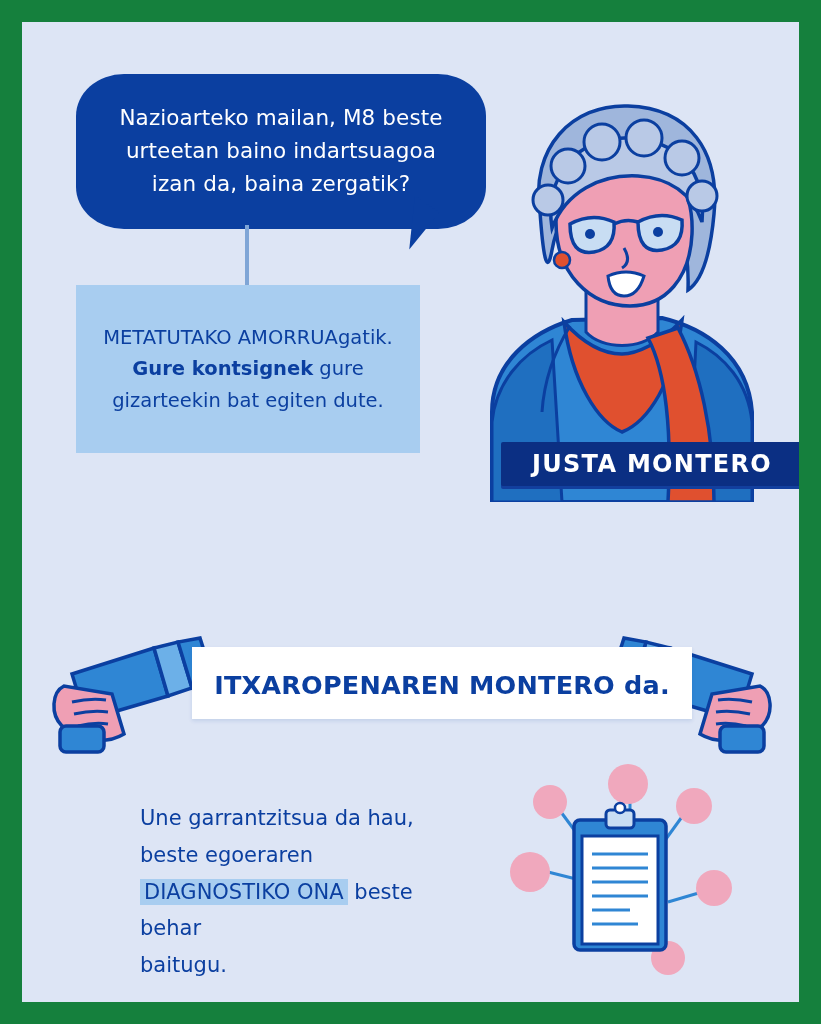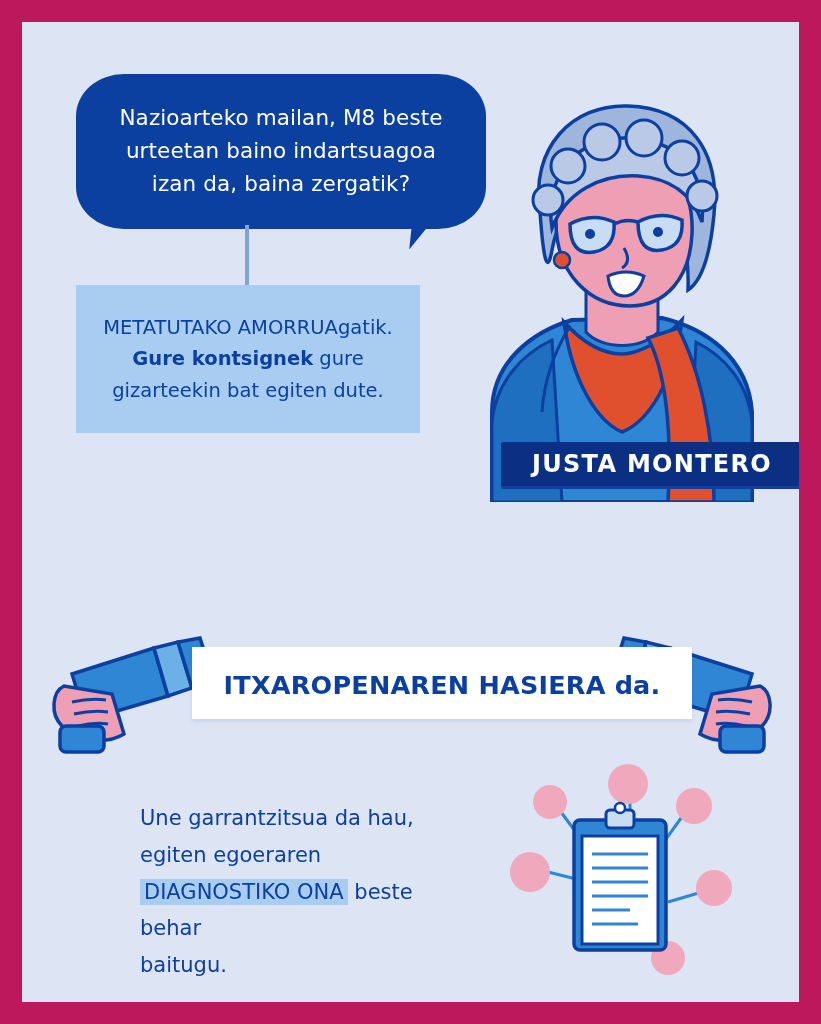--- a/index.html
+++ b/index.html
@@ -10,21 +10,21 @@
   body {
     width: 821px;
     height: 1024px;
     font-family: "DejaVu Sans", sans-serif;
     overflow: hidden;
   }
   .poster {
     position: relative;
     width: 821px;
     height: 1024px;
-    background: #be185d;
+    background: #15803d;
     box-sizing: border-box;
   }
   .canvas {
     position: absolute;
     left: 22px;
     top: 22px;
     width: 777px;
     height: 980px;
     background: #dde5f5;
     overflow: hidden;
@@ -76,21 +76,21 @@
   
   .reason {
     position: absolute;
     background: #a8cdf0;
     box-sizing: border-box;
     display: flex;
     align-items: center;
     justify-content: center;
     padding: 12px 22px;
   }
-  .reason-1 { left: 54px; top: 263px; width: 344px; height: 148px; }
+  .reason-1 { left: 54px; top: 263px; width: 344px; height: 168px; }
   .reason-2 { left: 54px; top: 427px; width: 344px; height: 148px; }
   .reason-text {
     color: #0b3fa0;
     font-size: 19.5px;
     line-height: 1.6;
     text-align: center;
   }
   .reason-text b { font-weight: bold; }
 
   
@@ -262,27 +262,27 @@
           <path d="M112 26 L126 74 L150 66 L136 20 Z" fill="#6cb0e8" stroke="#0b3fa0" stroke-width="3.5"></path>
           <path d="M136 20 L150 66 L172 60 L158 16 Z" fill="#2f86d4" stroke="#0b3fa0" stroke-width="3.5"></path>
           <path d="M22 64 C10 70 8 92 20 104 C32 118 62 124 82 112 L70 72 Z" fill="#ef9fb4" stroke="#0b3fa0" stroke-width="3.5"></path>
           <path d="M30 80 q18 -4 34 -2" fill="none" stroke="#0b3fa0" stroke-width="3"></path>
           <path d="M32 92 q18 -4 34 -2" fill="none" stroke="#0b3fa0" stroke-width="3"></path>
           <path d="M36 104 q16 -4 30 -2" fill="none" stroke="#0b3fa0" stroke-width="3"></path>
           <rect x="18" y="104" width="44" height="26" rx="6" fill="#2f86d4" stroke="#0b3fa0" stroke-width="3.5"></rect>
         </g>
       </svg>
       <div class="banner">
-        <div class="banner-line2">ITXAROPENAREN HASIERA da.</div>
+        <div class="banner-line2">ITXAROPENAREN MONTERO da.</div>
       </div>
     </div>
 
     <div class="bottom-text">
       <div>Une garrantzitsua da hau,</div>
-      <div>egiten egoeraren</div>
+      <div>beste egoeraren</div>
       <div>
         <span class="hl">DIAGNOSTIKO ONA</span><span> beste behar</span>
       </div>
       <div>baitugu.</div>
     </div>
 
     <div class="clip-illo">
       <svg width="300" height="215" viewBox="0 0 300 215" xmlns="http://www.w3.org/2000/svg">
 
         <line x1="78" y1="108" x2="126" y2="120" stroke="#2f86d4" stroke-width="3"></line>

